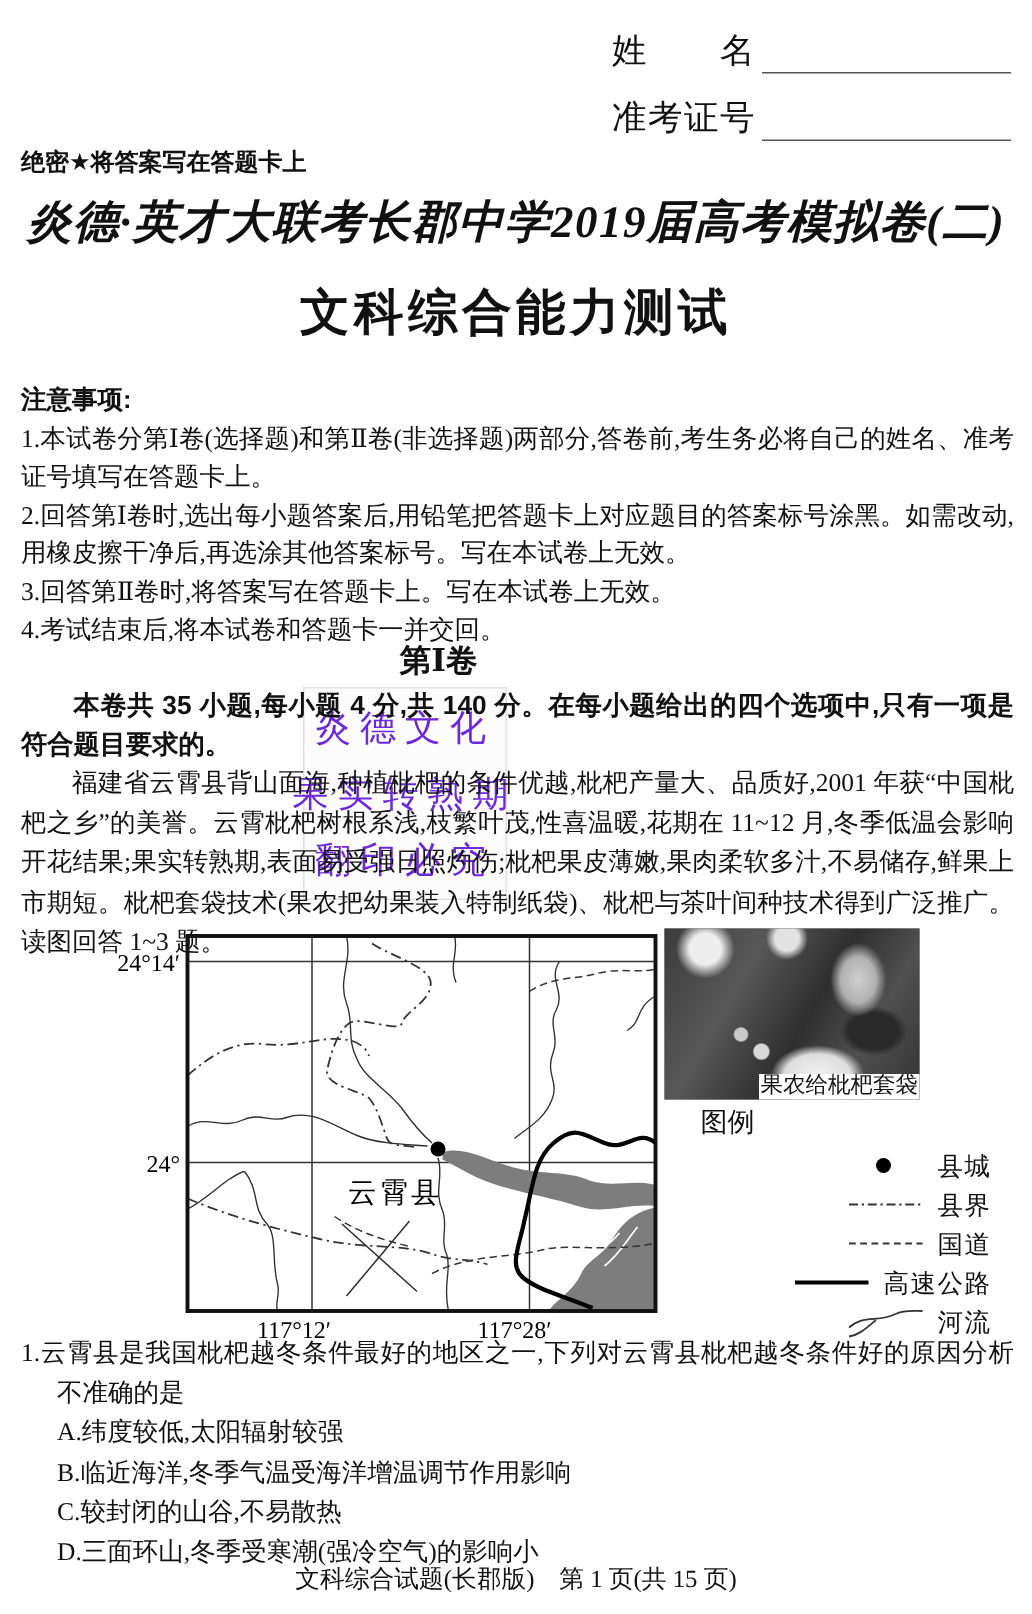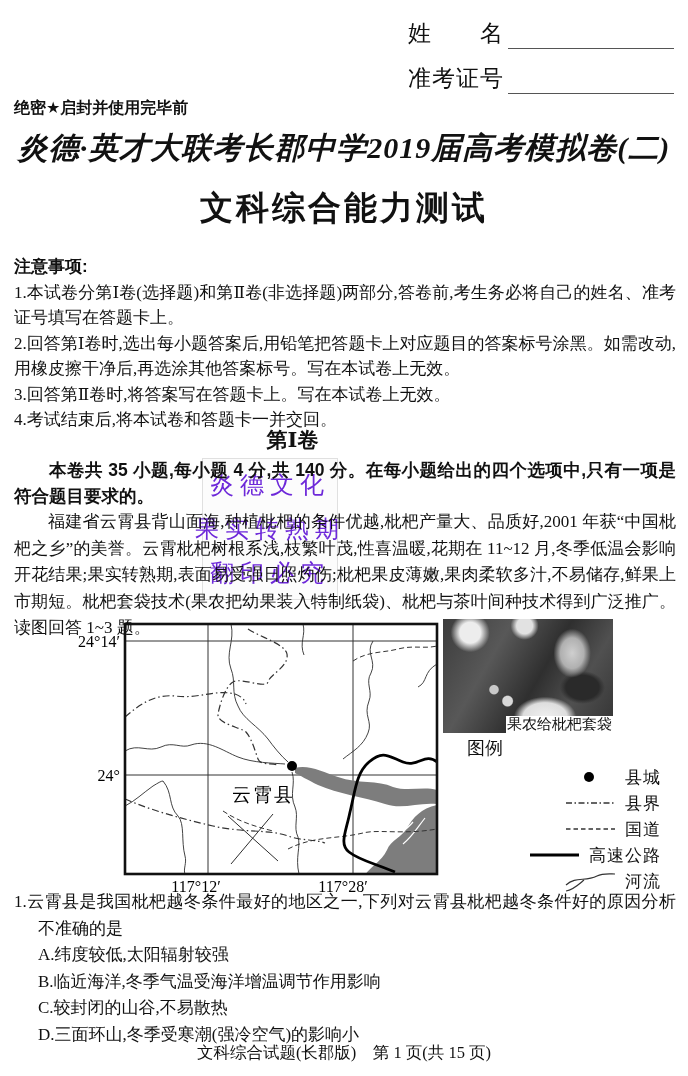--- a/index.html
+++ b/index.html
@@ -82,21 +82,21 @@
     <div class="id-row">
       <span class="id-label">姓　　名</span>
       <span class="id-line"></span>
     </div>
     <div class="id-row">
       <span class="id-label">准考证号</span>
       <span class="id-line"></span>
     </div>
   </div>
 
-  <div class="secrecy sans">绝密★启封并使用完毕前</div>
+  <div class="secrecy sans">绝密★将答案写在答题卡上</div>
 
   <div class="main-title">炎德·英才大联考长郡中学2019届高考模拟卷(二)</div>
   <div class="subject-title sans">文科综合能力测试</div>
 
   <div class="notices">
     <div class="notices-heading sans">注意事项:</div>
     <p>1.本试卷分第Ⅰ卷(选择题)和第Ⅱ卷(非选择题)两部分,答卷前,考生务必将自己的姓名、准考证号填写在答题卡上。</p>
     <p>2.回答第Ⅰ卷时,选出每小题答案后,用铅笔把答题卡上对应题目的答案标号涂黑。如需改动,用橡皮擦干净后,再选涂其他答案标号。写在本试卷上无效。</p>
     <p>3.回答第Ⅱ卷时,将答案写在答题卡上。写在本试卷上无效。</p>
     <p>4.考试结束后,将本试卷和答题卡一并交回。</p>

